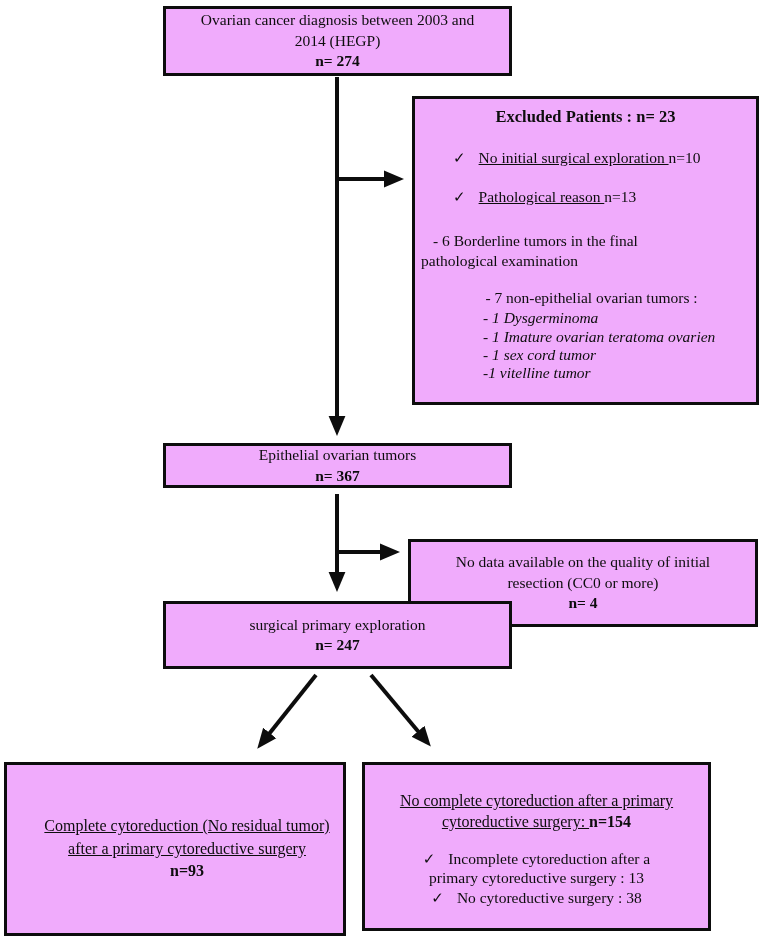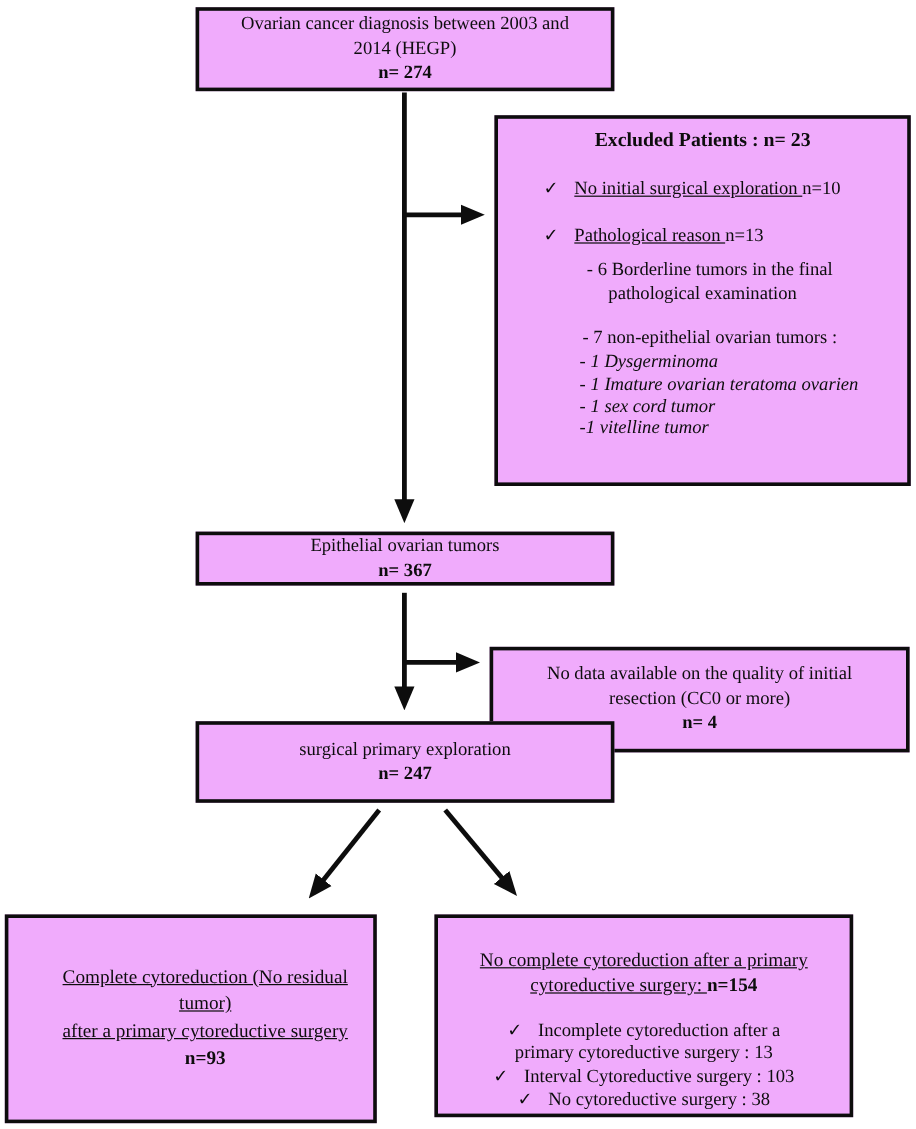--- a/index.html
+++ b/index.html
@@ -31,31 +31,31 @@
   .box-top{left:163px;top:6px;width:349px;height:70px;}
   
   .box-excluded{
     left:412px;top:96px;width:347px;height:309px;
     padding:6px 6px 0 6px;font-size:15.5px;line-height:1.25;
   }
   .exc-title{text-align:center;font-weight:bold;font-size:16.5px;margin:2px 0 0 0;}
   .check-item{margin:20px 0 0 32px;}
   .chk{display:inline-block;margin-right:13px;font-size:15px;}
   .u{text-decoration:underline;}
-  .exc-note1{margin-top:8px;text-align:center;}
+  .exc-note1{margin-top:24px;}
   .exc-note1 .l1{padding-left:12px;}
   .exc-note2{margin-top:18px;padding-left:12px;text-align:center;}
   .tumor-list{margin:2px 0 0 62px;font-style:italic;line-height:1.18;}
   
   .box-epithelial{left:163px;top:443px;width:349px;height:45px;}
   .box-nodata{left:408px;top:514px;width:350px;height:88px;margin-top:25px;}
   .box-surgical{left:163px;top:601px;width:349px;height:68px;}
   
   .box-complete{
-    left:4px;top:762px;width:310px;height:174px;
+    left:4px;top:762px;width:342px;height:174px;
     font-size:16px;line-height:1.42;padding-left:24px;
   }
   .box-nocomplete{
     left:362px;top:762px;width:349px;height:169px;
     text-align:center;font-size:16px;line-height:1.35;
     padding-top:26px;
   }
   .nc-title{line-height:1.3;}
   .nc-checks{margin-top:16px;font-size:15.5px;line-height:1.25;}
 </style>
@@ -128,18 +128,17 @@
   </div>
 
   <div class="fbox box-nocomplete">
     <div class="nc-title">
       <div class="u">No complete cytoreduction after a primary</div>
       <div><span class="u">cytoreductive surgery: </span><span class="nline">n=154</span></div>
     </div>
     <div class="nc-checks">
       <div><span class="chk">✓</span><span>Incomplete cytoreduction after a</span></div>
       <div>primary cytoreductive surgery : 13</div>
-      <div><span class="chk">✓</span><span>Interval Cytoreductive surgery : 103</span></div>
       <div><span class="chk">✓</span><span>No cytoreductive surgery : 38</span></div>
     </div>
   </div>
 
 </div>
 
 </body></html>

